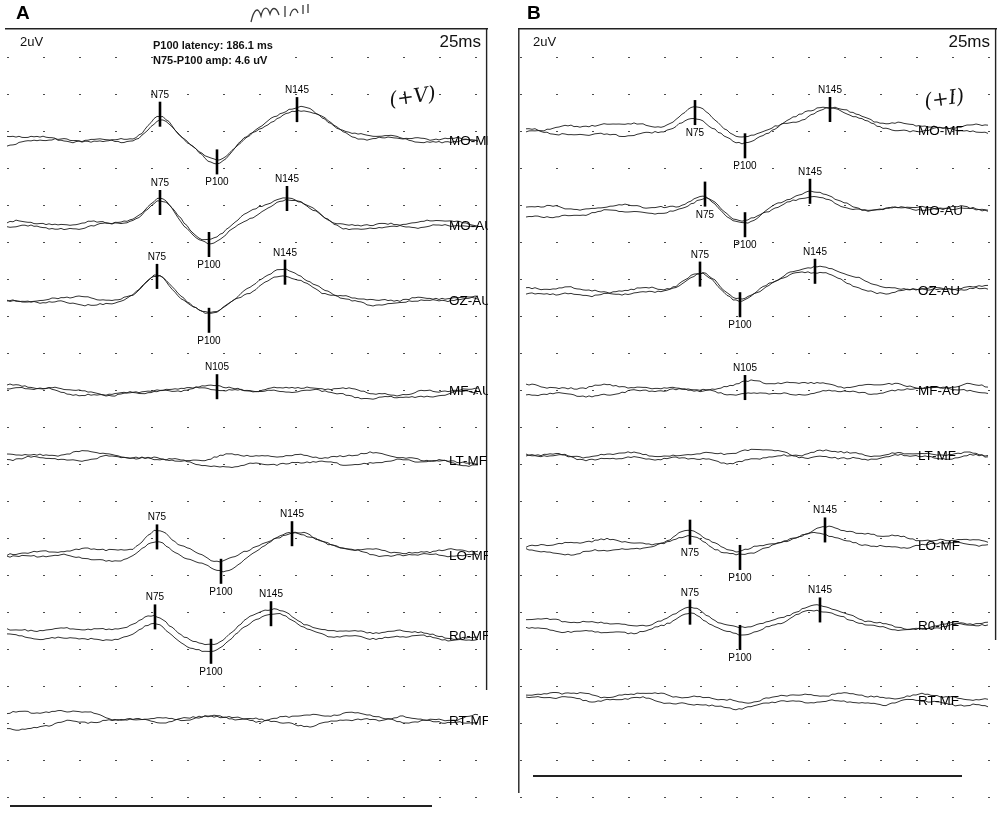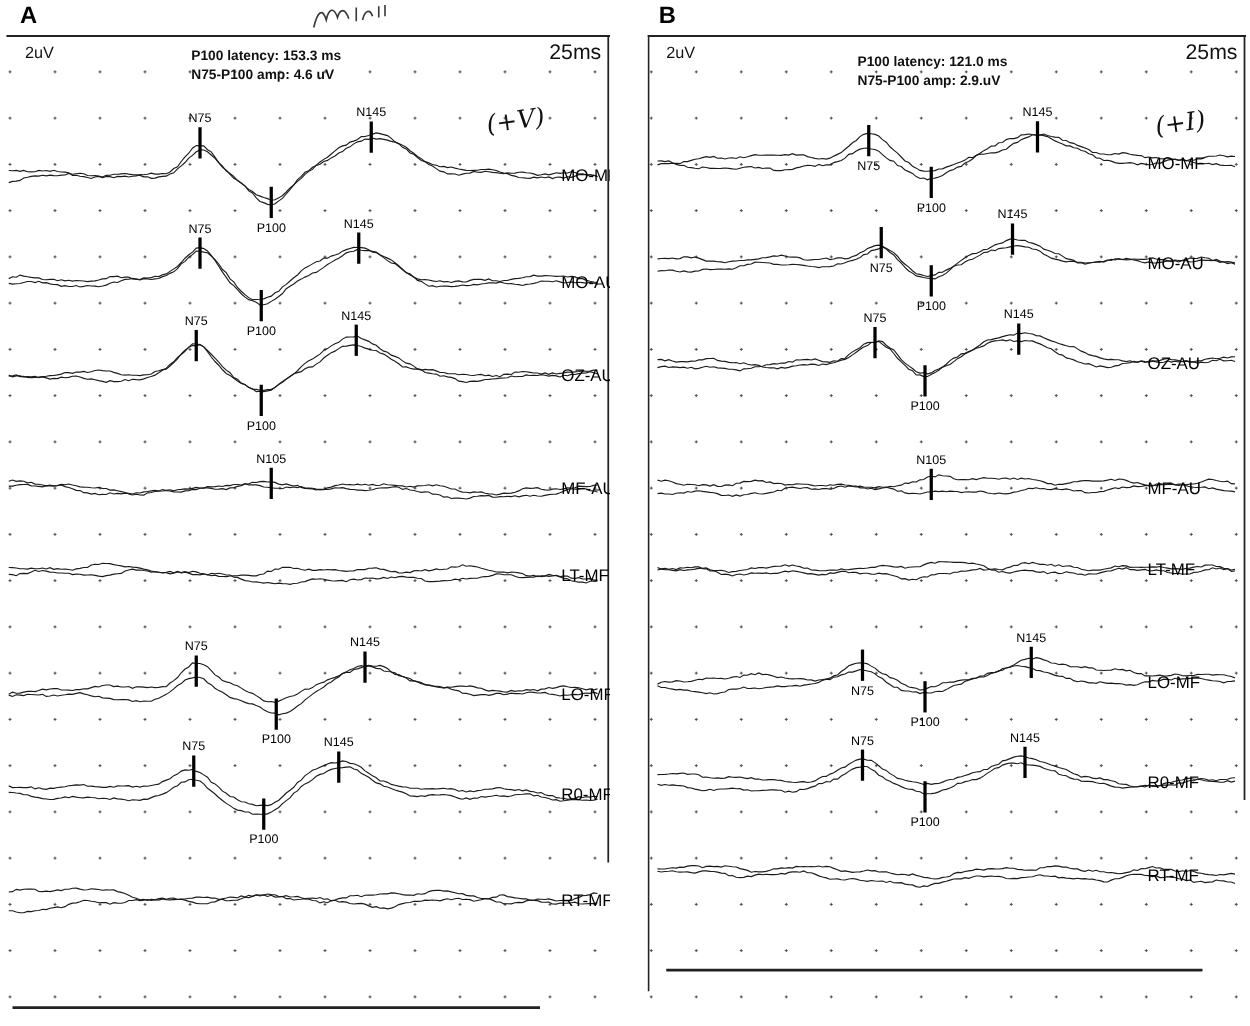--- a/index.html
+++ b/index.html
@@ -95,21 +95,21 @@
         <line x1="266" y1="573.2" x2="266" y2="598.2" stroke="#000" stroke-width="2.6"></line>
         <text x="266" y="569.2" text-anchor="middle" font-size="10" fill="#000">N145</text>
         <text x="444" y="612" font-size="13.5" fill="#000">R0-MF</text>
         <path d="M2.0,685.6L5.0,685.3L8.0,683.5L11.0,684.1L14.0,683.4L17.0,683.3L20.0,683.2L23.0,683.4L26.0,685.2L29.0,685.3L32.0,684.9L35.0,685.3L38.0,684.7L41.0,683.9L44.0,684.5L47.0,683.4L50.0,683.4L53.0,682.6L56.0,682.5L59.0,683.3L62.0,684.0L65.0,683.8L68.0,683.0L71.0,683.3L74.0,683.6L77.0,684.2L80.0,683.9L83.0,684.0L86.0,683.9L89.0,685.3L92.0,685.9L95.0,686.8L98.0,688.2L101.0,689.8L104.0,690.6L107.0,691.9L110.0,691.4L113.0,692.4L116.0,691.4L119.0,691.9L122.0,690.9L125.0,690.5L128.0,691.4L131.0,690.6L134.0,690.5L137.0,691.6L140.0,691.2L143.0,691.2L146.0,690.6L149.0,690.5L152.0,689.7L155.0,689.7L158.0,690.0L161.0,689.7L164.0,690.5L167.0,690.4L170.0,691.5L173.0,691.5L176.0,692.6L179.0,692.5L182.0,692.2L185.0,692.1L188.0,691.0L191.0,689.8L194.0,690.1L197.0,689.1L200.0,688.0L203.0,688.8L206.0,687.9L209.0,689.2L212.0,688.2L215.0,689.7L218.0,689.5L221.0,689.3L224.0,688.5L227.0,689.6L230.0,689.4L233.0,689.1L236.0,690.2L239.0,691.1L242.0,691.3L245.0,692.4L248.0,692.6L251.0,694.3L254.0,693.4L257.0,694.2L260.0,692.5L263.0,692.0L266.0,690.9L269.0,690.3L272.0,690.3L275.0,688.6L278.0,688.6L281.0,688.2L284.0,689.4L287.0,688.2L290.0,688.1L293.0,688.1L296.0,687.8L299.0,687.2L302.0,687.0L305.0,687.1L308.0,686.3L311.0,686.5L314.0,687.0L317.0,687.7L320.0,688.1L323.0,688.0L326.0,688.3L329.0,687.0L332.0,687.4L335.0,686.9L338.0,685.3L341.0,684.5L344.0,684.3L347.0,684.2L350.0,684.9L353.0,684.7L356.0,685.5L359.0,686.2L362.0,687.0L365.0,686.9L368.0,688.3L371.0,688.7L374.0,688.7L377.0,690.0L380.0,690.8L383.0,690.8L386.0,691.0L389.0,692.1L392.0,693.6L395.0,693.6L398.0,695.0L401.0,695.0L404.0,695.1L407.0,694.2L410.0,693.9L413.0,694.1L416.0,692.7L419.0,692.0L422.0,692.3L425.0,692.5L428.0,693.7L431.0,693.8L434.0,693.6L437.0,695.2L440.0,695.3L443.0,694.4L446.0,694.6L449.0,694.5L452.0,694.2L455.0,693.7L458.0,695.0L461.0,695.2L464.0,695.0L467.0,694.8L470.0,694.9L473.0,694.2" fill="none" stroke="#1b1b1b" stroke-width="0.9"></path>
         <path d="M2.0,700.6L5.0,700.6L8.0,701.6L11.0,702.2L14.0,702.2L17.0,701.1L20.0,701.3L23.0,700.6L26.0,700.4L29.0,699.4L32.0,699.7L35.0,698.6L38.0,698.1L41.0,697.5L44.0,698.2L47.0,697.3L50.0,695.5L53.0,694.5L56.0,694.3L59.0,693.4L62.0,692.2L65.0,692.4L68.0,693.0L71.0,693.4L74.0,694.2L77.0,694.0L80.0,694.1L83.0,695.4L86.0,694.1L89.0,694.5L92.0,694.6L95.0,694.0L98.0,692.4L101.0,692.4L104.0,691.7L107.0,692.5L110.0,692.1L113.0,691.6L116.0,692.3L119.0,691.8L122.0,692.1L125.0,691.1L128.0,691.7L131.0,691.9L134.0,691.7L137.0,691.5L140.0,691.4L143.0,692.1L146.0,693.1L149.0,693.7L152.0,694.7L155.0,695.0L158.0,695.0L161.0,695.0L164.0,693.8L167.0,693.5L170.0,692.1L173.0,691.0L176.0,690.4L179.0,689.6L182.0,689.9L185.0,690.2L188.0,688.7L191.0,689.6L194.0,688.2L197.0,689.1L200.0,687.8L203.0,688.1L206.0,688.0L209.0,687.2L212.0,687.7L215.0,687.8L218.0,689.2L221.0,689.2L224.0,690.9L227.0,690.8L230.0,692.0L233.0,691.6L236.0,691.4L239.0,690.9L242.0,690.6L245.0,690.5L248.0,690.8L251.0,690.0L254.0,691.4L257.0,691.1L260.0,692.7L263.0,692.2L266.0,693.6L269.0,693.3L272.0,693.7L275.0,694.8L278.0,695.2L281.0,694.9L284.0,694.7L287.0,695.3L290.0,696.7L293.0,697.9L296.0,697.3L299.0,698.6L302.0,698.3L305.0,699.1L308.0,698.5L311.0,697.4L314.0,695.7L317.0,694.9L320.0,694.2L323.0,694.0L326.0,693.0L329.0,693.1L332.0,693.0L335.0,692.1L338.0,692.3L341.0,692.0L344.0,692.2L347.0,692.7L350.0,691.7L353.0,691.0L356.0,691.8L359.0,691.0L362.0,690.6L365.0,691.6L368.0,691.4L371.0,691.7L374.0,693.0L377.0,692.4L380.0,691.8L383.0,690.9L386.0,691.1L389.0,689.9L392.0,689.7L395.0,688.0L398.0,687.9L401.0,689.3L404.0,689.7L407.0,690.3L410.0,690.6L413.0,691.1L416.0,691.1L419.0,692.2L422.0,692.3L425.0,691.2L428.0,691.4L431.0,691.6L434.0,691.1L437.0,691.9L440.0,692.8L443.0,692.4L446.0,692.3L449.0,692.2L452.0,692.6L455.0,690.9L458.0,690.1L461.0,688.6L464.0,688.3L467.0,687.7L470.0,686.3L473.0,686.8" fill="none" stroke="#1b1b1b" stroke-width="0.9"></path>
         <text x="444" y="697" font-size="13.5" fill="#000">RT-MF</text>
       </svg>
     <div class="scale-uv">2uV</div>
     <div class="scale-ms">25ms</div>
     <div class="stats">
-      <div>P100 latency: 153.3 ms</div>
+      <div>P100 latency: 186.1 ms</div>
       <div>N75-P100 amp: 4.6 uV</div>
     </div>
     <div class="annotation">(+V)</div>
   </div>
 
   <div class="panel" id="panelB">
     <svg id="svgB" viewBox="0 0 479 781">
         <line x1="0" y1="0.8" x2="479" y2="0.8" stroke="#222" stroke-width="1.6"></line>
         <line x1="0.8" y1="0" x2="0.8" y2="765" stroke="#222" stroke-width="1.4"></line>
         <line x1="477.6" y1="0" x2="477.6" y2="612" stroke="#222" stroke-width="1.4"></line>
@@ -166,20 +166,16 @@
         <text x="222" y="632.96" text-anchor="middle" font-size="10" fill="#000">P100</text>
         <line x1="302" y1="569.44" x2="302" y2="594.44" stroke="#000" stroke-width="2.6"></line>
         <text x="302" y="565.44" text-anchor="middle" font-size="10" fill="#000">N145</text>
         <text x="400" y="602" font-size="13.5" fill="#000">R0-MF</text>
         <path d="M8.0,667.1L11.0,667.2L14.0,667.2L17.0,666.6L20.0,666.2L23.0,666.5L26.0,665.7L29.0,665.9L32.0,664.9L35.0,664.5L38.0,664.5L41.0,664.8L44.0,666.2L47.0,665.1L50.0,664.9L53.0,665.3L56.0,665.1L59.0,665.7L62.0,664.6L65.0,665.0L68.0,665.4L71.0,665.6L74.0,666.9L77.0,667.5L80.0,668.3L83.0,669.8L86.0,669.2L89.0,669.5L92.0,669.5L95.0,669.1L98.0,668.2L101.0,667.0L104.0,667.1L107.0,666.3L110.0,666.6L113.0,666.1L116.0,666.5L119.0,665.1L122.0,665.4L125.0,665.3L128.0,665.4L131.0,665.3L134.0,665.4L137.0,664.8L140.0,665.6L143.0,665.1L146.0,665.4L149.0,666.7L152.0,667.8L155.0,669.1L158.0,668.7L161.0,669.3L164.0,669.9L167.0,669.6L170.0,669.5L173.0,668.8L176.0,668.0L179.0,668.7L182.0,668.5L185.0,669.6L188.0,669.5L191.0,669.4L194.0,670.4L197.0,671.1L200.0,671.8L203.0,671.5L206.0,671.6L209.0,672.3L212.0,671.1L215.0,672.3L218.0,673.0L221.0,673.9L224.0,674.1L227.0,674.8L230.0,675.2L233.0,674.9L236.0,673.9L239.0,673.6L242.0,673.0L245.0,670.9L248.0,669.9L251.0,670.1L254.0,669.2L257.0,668.7L260.0,668.3L263.0,667.3L266.0,667.6L269.0,668.1L272.0,667.1L275.0,666.9L278.0,667.1L281.0,667.2L284.0,666.9L287.0,666.1L290.0,666.6L293.0,666.6L296.0,667.5L299.0,667.7L302.0,668.2L305.0,668.0L308.0,668.1L311.0,668.2L314.0,666.2L317.0,666.2L320.0,665.2L323.0,665.3L326.0,664.7L329.0,664.9L332.0,665.7L335.0,665.7L338.0,666.6L341.0,667.1L344.0,667.1L347.0,668.5L350.0,669.1L353.0,668.0L356.0,669.0L359.0,668.2L362.0,669.4L365.0,669.4L368.0,670.2L371.0,670.0L374.0,670.5L377.0,671.0L380.0,670.7L383.0,670.1L386.0,669.5L389.0,667.9L392.0,668.4L395.0,666.9L398.0,667.0L401.0,666.1L404.0,665.2L407.0,666.4L410.0,666.2L413.0,667.4L416.0,667.5L419.0,667.5L422.0,668.8L425.0,669.3L428.0,668.6L431.0,669.2L434.0,668.4L437.0,669.2L440.0,670.3L443.0,670.6L446.0,671.3L449.0,671.7L452.0,671.9L455.0,672.4L458.0,671.6L461.0,671.9L464.0,671.3L467.0,670.7L470.0,671.3" fill="none" stroke="#1b1b1b" stroke-width="0.9"></path>
         <path d="M8.0,669.0L11.0,669.6L14.0,669.2L17.0,669.0L20.0,668.6L23.0,669.4L26.0,669.7L29.0,669.6L32.0,669.5L35.0,670.1L38.0,670.5L41.0,669.5L44.0,668.7L47.0,668.7L50.0,669.1L53.0,669.2L56.0,669.7L59.0,670.5L62.0,670.7L65.0,672.6L68.0,672.4L71.0,673.8L74.0,674.1L77.0,673.9L80.0,672.9L83.0,673.3L86.0,672.1L89.0,671.3L92.0,671.8L95.0,671.4L98.0,671.7L101.0,671.7L104.0,671.6L107.0,670.7L110.0,671.3L113.0,669.9L116.0,669.5L119.0,669.4L122.0,669.8L125.0,668.7L128.0,670.2L131.0,670.2L134.0,671.3L137.0,672.7L140.0,673.6L143.0,674.3L146.0,675.4L149.0,675.2L152.0,675.1L155.0,675.8L158.0,676.0L161.0,675.2L164.0,674.8L167.0,675.3L170.0,676.2L173.0,676.6L176.0,677.1L179.0,676.4L182.0,676.8L185.0,677.0L188.0,676.8L191.0,678.0L194.0,677.0L197.0,678.2L200.0,678.3L203.0,678.1L206.0,679.3L209.0,679.7L212.0,679.9L215.0,681.3L218.0,681.8L221.0,680.7L224.0,681.2L227.0,679.7L230.0,678.7L233.0,678.7L236.0,677.7L239.0,677.0L242.0,676.1L245.0,675.2L248.0,675.0L251.0,675.1L254.0,674.1L257.0,674.7L260.0,673.6L263.0,672.8L266.0,672.8L269.0,673.5L272.0,673.1L275.0,672.8L278.0,673.2L281.0,673.1L284.0,673.6L287.0,674.8L290.0,675.0L293.0,674.7L296.0,674.9L299.0,674.1L302.0,674.0L305.0,673.6L308.0,673.4L311.0,672.4L314.0,671.8L317.0,672.7L320.0,672.8L323.0,673.2L326.0,672.9L329.0,674.3L332.0,673.9L335.0,674.5L338.0,674.7L341.0,675.1L344.0,674.6L347.0,675.1L350.0,674.9L353.0,675.4L356.0,675.3L359.0,676.0L362.0,676.5L365.0,677.5L368.0,677.6L371.0,676.1L374.0,675.0L377.0,675.0L380.0,673.9L383.0,672.6L386.0,671.8L389.0,671.4L392.0,671.5L395.0,671.5L398.0,672.4L401.0,672.5L404.0,673.3L407.0,672.7L410.0,674.1L413.0,674.0L416.0,673.3L419.0,673.7L422.0,674.0L425.0,675.0L428.0,675.2L431.0,676.5L434.0,676.1L437.0,677.9L440.0,677.4L443.0,677.0L446.0,678.1L449.0,677.7L452.0,677.5L455.0,676.0L458.0,676.6L461.0,676.7L464.0,677.6L467.0,677.6L470.0,678.8" fill="none" stroke="#1b1b1b" stroke-width="0.9"></path>
         <text x="400" y="677" font-size="13.5" fill="#000">RT-MF</text>
       </svg>
     <div class="scale-uv">2uV</div>
     <div class="scale-ms">25ms</div>
-    <div class="stats">
-      <div>P100 latency: 121.0 ms</div>
-      <div>N75-P100 amp: 2.9.uV</div>
-    </div>
     <div class="annotation">(+I)</div>
   </div>
 
 </div>
 
 </body></html>

